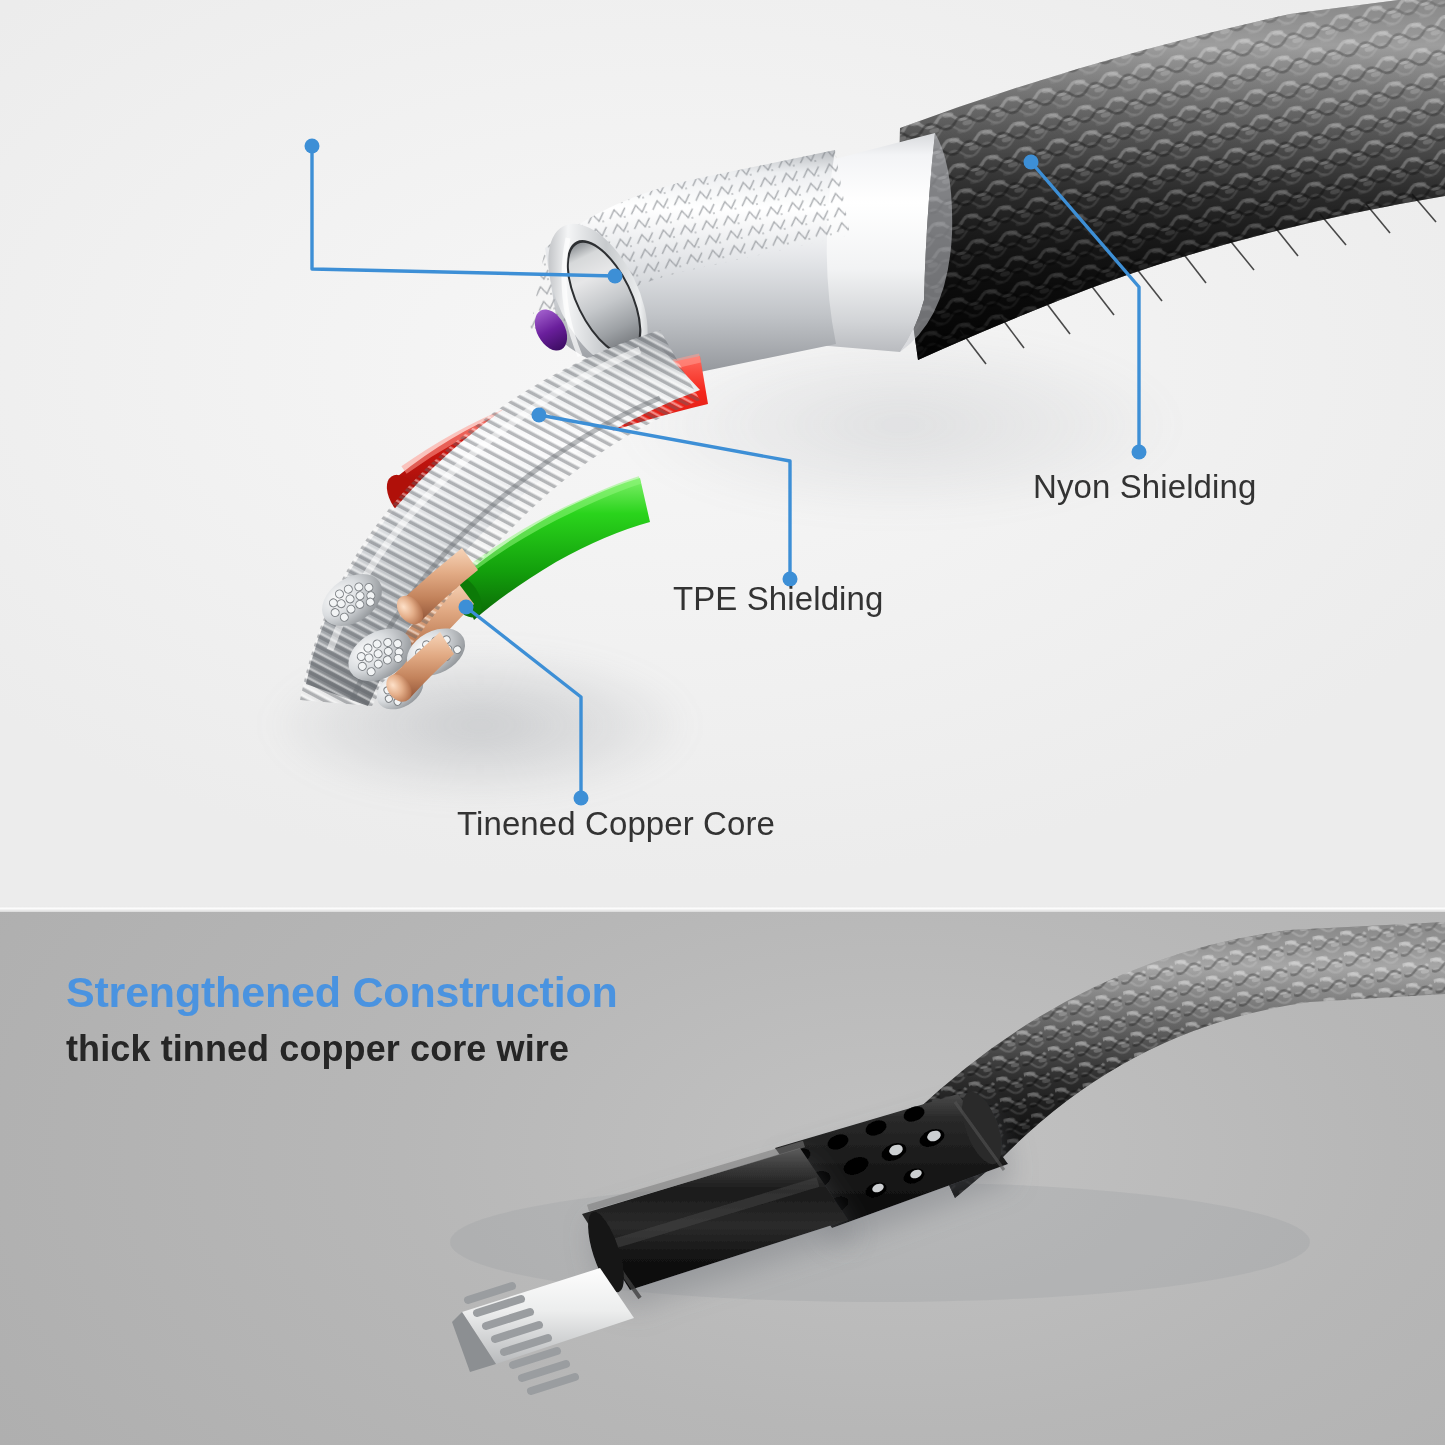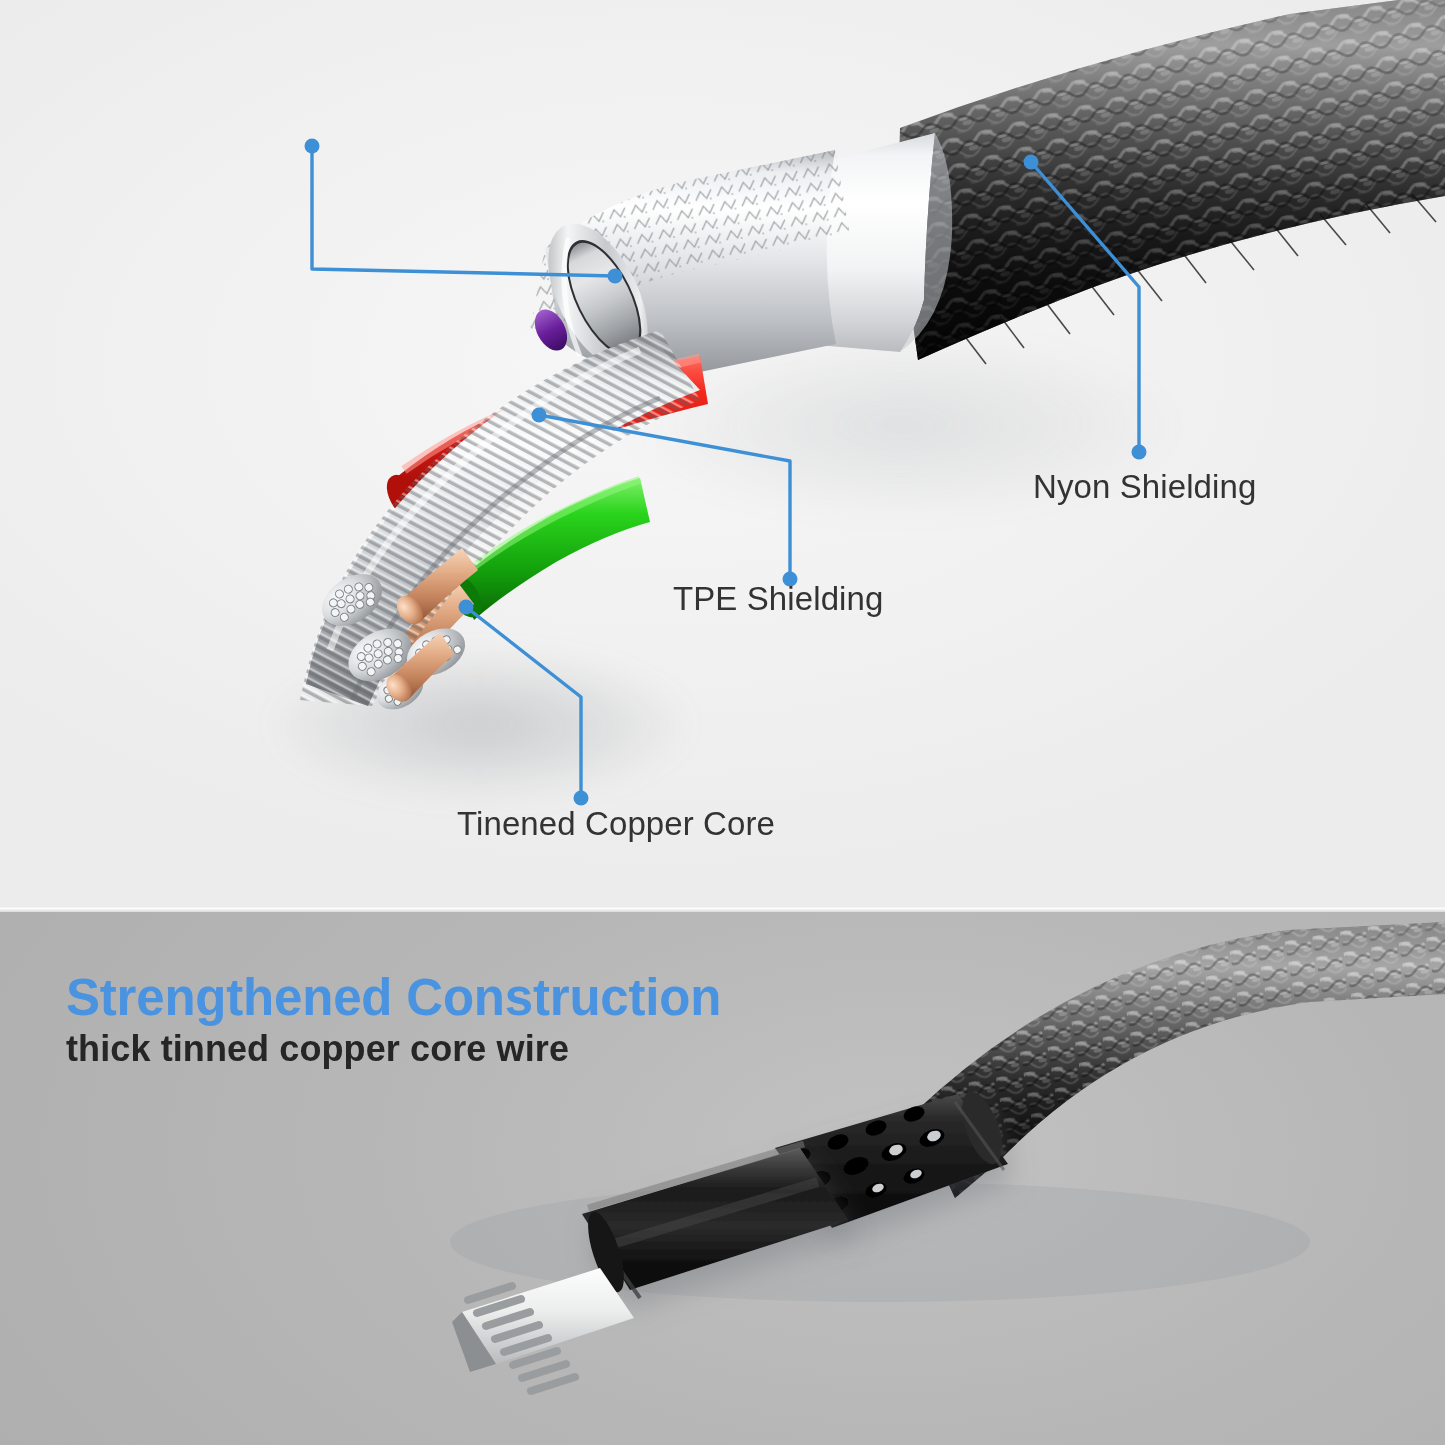--- a/index.html
+++ b/index.html
@@ -38,21 +38,21 @@
     overflow:hidden;
   }
 
   
   .label{
     position:absolute; color:#333333; white-space:nowrap;
     font-size:33px; font-weight:400; letter-spacing:.1px;
   }
   #headline{
     position:absolute; left:66px; top:968px;
-    font-size:51px; font-weight:700; color:#4a93e0; white-space:nowrap;
+    font-size:43px; font-weight:700; color:#4a93e0; white-space:nowrap;
     letter-spacing:-.2px;
   }
   .subline{
     position:absolute; left:66px; color:#262626;
     font-size:36px; font-weight:700; white-space:nowrap; letter-spacing:.1px;
   }
 
   svg.overlay{ position:absolute; left:0; top:0; pointer-events:none; }
 </style>
 </head>

